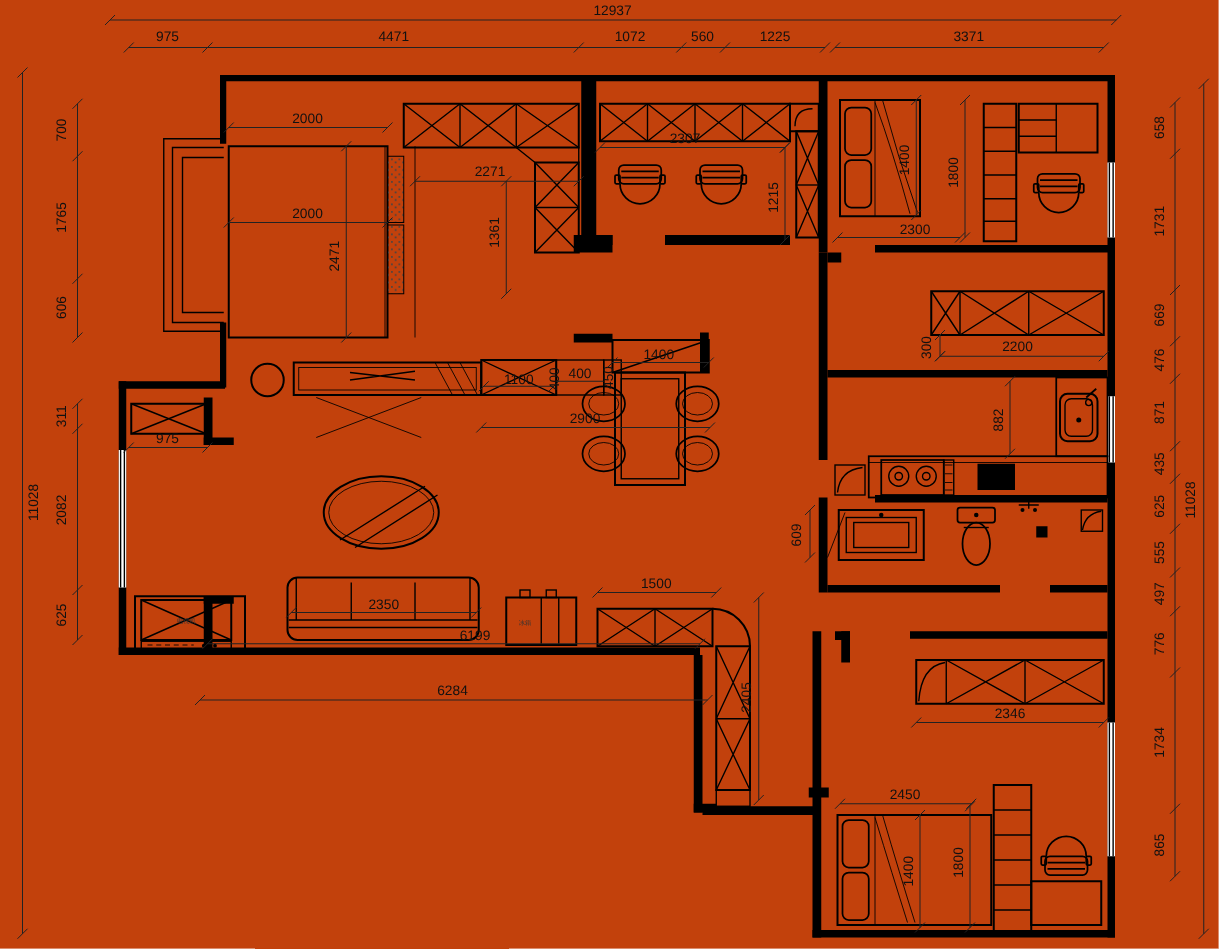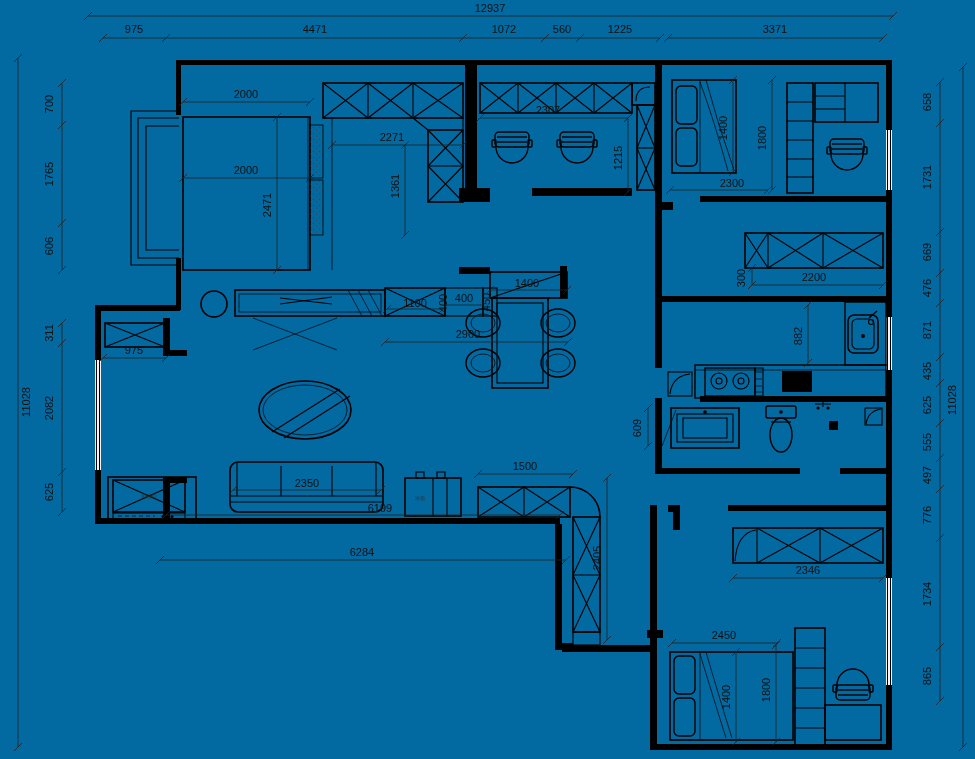--- a/index.html
+++ b/index.html
@@ -1,16 +1,16 @@
 <!DOCTYPE html>
 <html><head>
 <meta charset="utf-8">
 <style>
   html,body{margin:0;padding:0;background:#fff;}
-  .stage{position:relative;width:975px;height:759px;background:#0369a1;overflow:hidden;
+  .stage{position:relative;width:975px;height:759px;background:#c2410c;overflow:hidden;
          font-family:"Liberation Sans",sans-serif;}
   svg{position:absolute;left:0;top:0;}
   .wall{fill:#000;stroke:none;}
   .thin{fill:none;stroke:#000;stroke-width:1.1;}
   .med{fill:none;stroke:#000;stroke-width:1.6;}
   .furn{fill:none;stroke:#000;stroke-width:1.4;}
   .lite{fill:none;stroke:#000;stroke-width:0.7;}
   .xline{fill:none;stroke:#000;stroke-width:1.1;}
   .dim{fill:none;stroke:#222;stroke-width:0.8;}
   .dt{font-size:11px;fill:#111;}

